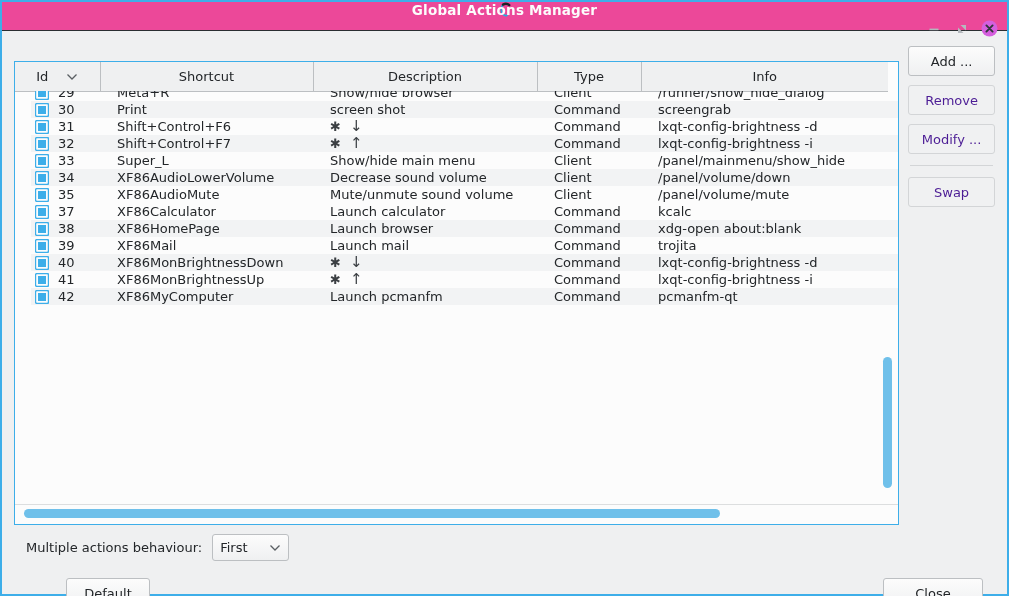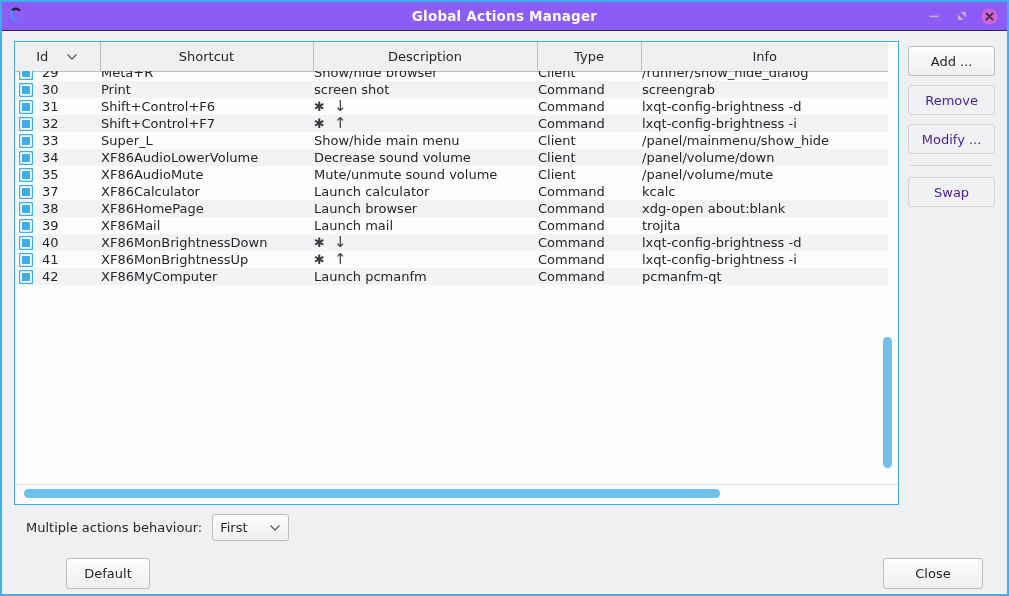--- a/index.html
+++ b/index.html
@@ -82,20 +82,21 @@
   }
 
   
   #table-frame {
     width: 897px;
     height: 464px;
     border: 1px solid #3daee9;
     background: #fcfcfc;
     position: relative;
     overflow: hidden;
+    margin-top: 20px;
   }
   table.grid {
     border-collapse: collapse;
     table-layout: fixed;
     width: 873px;
     font-size: 13px;
   }
   table.grid thead th {
     height: 29px;
     background: #eff0f1;
@@ -118,21 +119,21 @@
   .id-wrap { display: flex; align-items: center; gap: 9px; }
   .chk-icon { flex: 0 0 auto; display: inline-flex; }
 
   .desc-sym { display: inline-flex; align-items: center; gap: 9px; font-size: 14px; color: #3b3f43; }
   .sun-glyph { font-size: 13px; line-height: 1; }
   .arrow-glyph { font-size: 15px; line-height: 1; }
 
   
   #rows-viewport {
     position: absolute;
-    left: 0; top: 29px;
+    left: 16px; top: 29px;
     width: 873px;
     height: 413px;
     overflow: hidden;
   }
   #rows-shift { position: relative; top: -7px; }
   table.body-grid { border-collapse: collapse; table-layout: fixed; width: 873px; font-size: 13px; }
 
   
   #vscroll {
     position: absolute;
@@ -231,21 +232,21 @@
     padding-left: 40px;
   }
   #default-btn { width: 84px; height: 31px; }
   #close-btn { width: 100px; height: 31px; margin-left: auto; }
 </style>
 </head>
 <body>
 
 <div id="window" style="border-color: rgb(61, 174, 233);">
 
-  <div id="titlebar" style="background: #8b5cf6;">
+  <div id="titlebar" style="background: #ec4899; flex-direction: column;">
     <div id="app-icon">
       <svg width="18" height="18" viewBox="0 0 18 18">
         <path d="M4.5 3.2 C3.2 5.6 3.0 9.0 4.4 11.4 C5.4 13.1 7.2 13.9 8.9 13.4" fill="none" stroke="#2aa9e0" stroke-width="1.7" stroke-linecap="round"></path>
         <path d="M5.0 2.6 C7.0 1.6 9.6 1.7 11.3 3.1" fill="none" stroke="#1c2227" stroke-width="2.4" stroke-linecap="round"></path>
       </svg>
     </div>
     <div id="window-title">Global Actions Manager</div>
     <div id="win-controls">
       <div class="wbtn">
         <svg width="14" height="14" viewBox="0 0 14 14">

